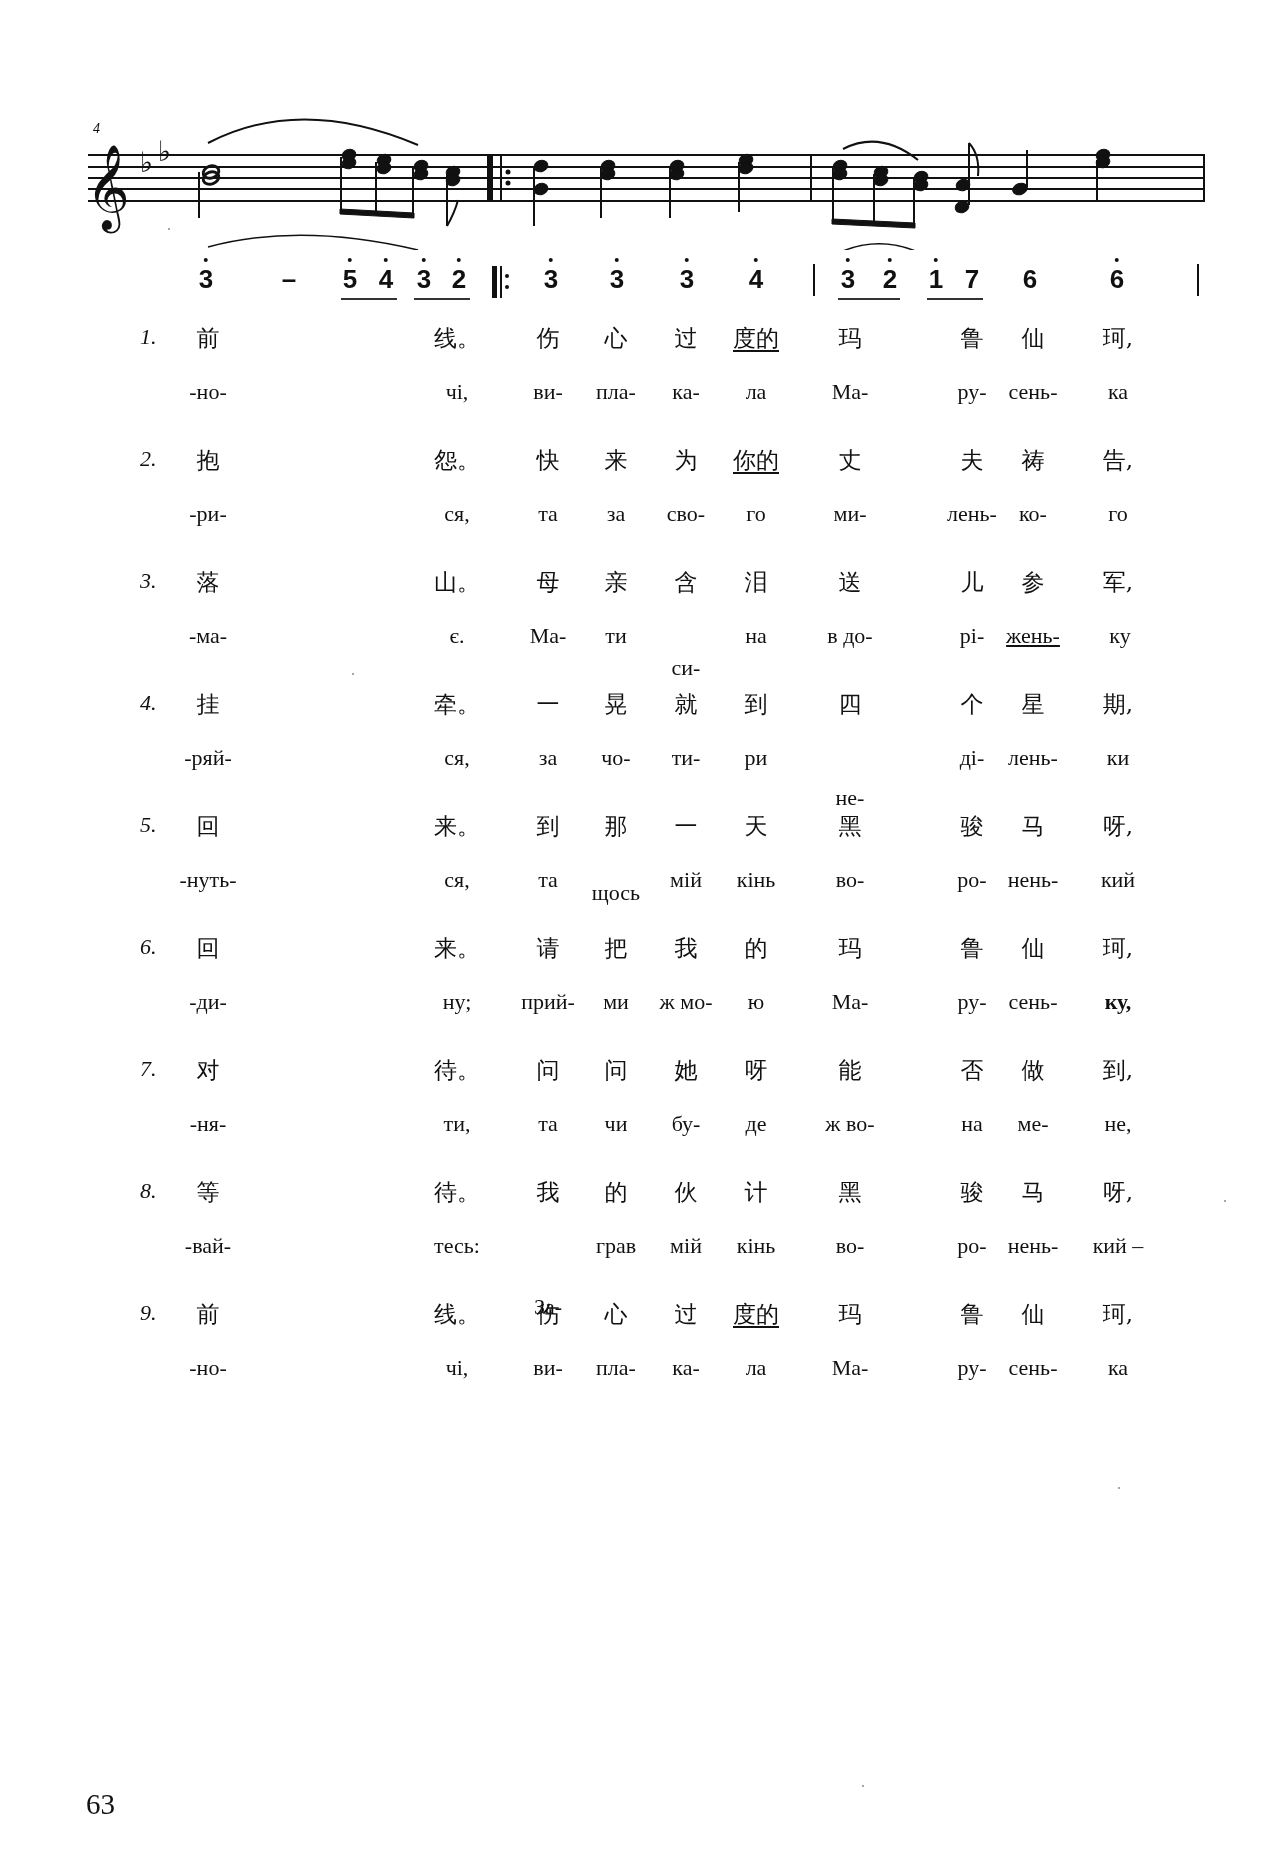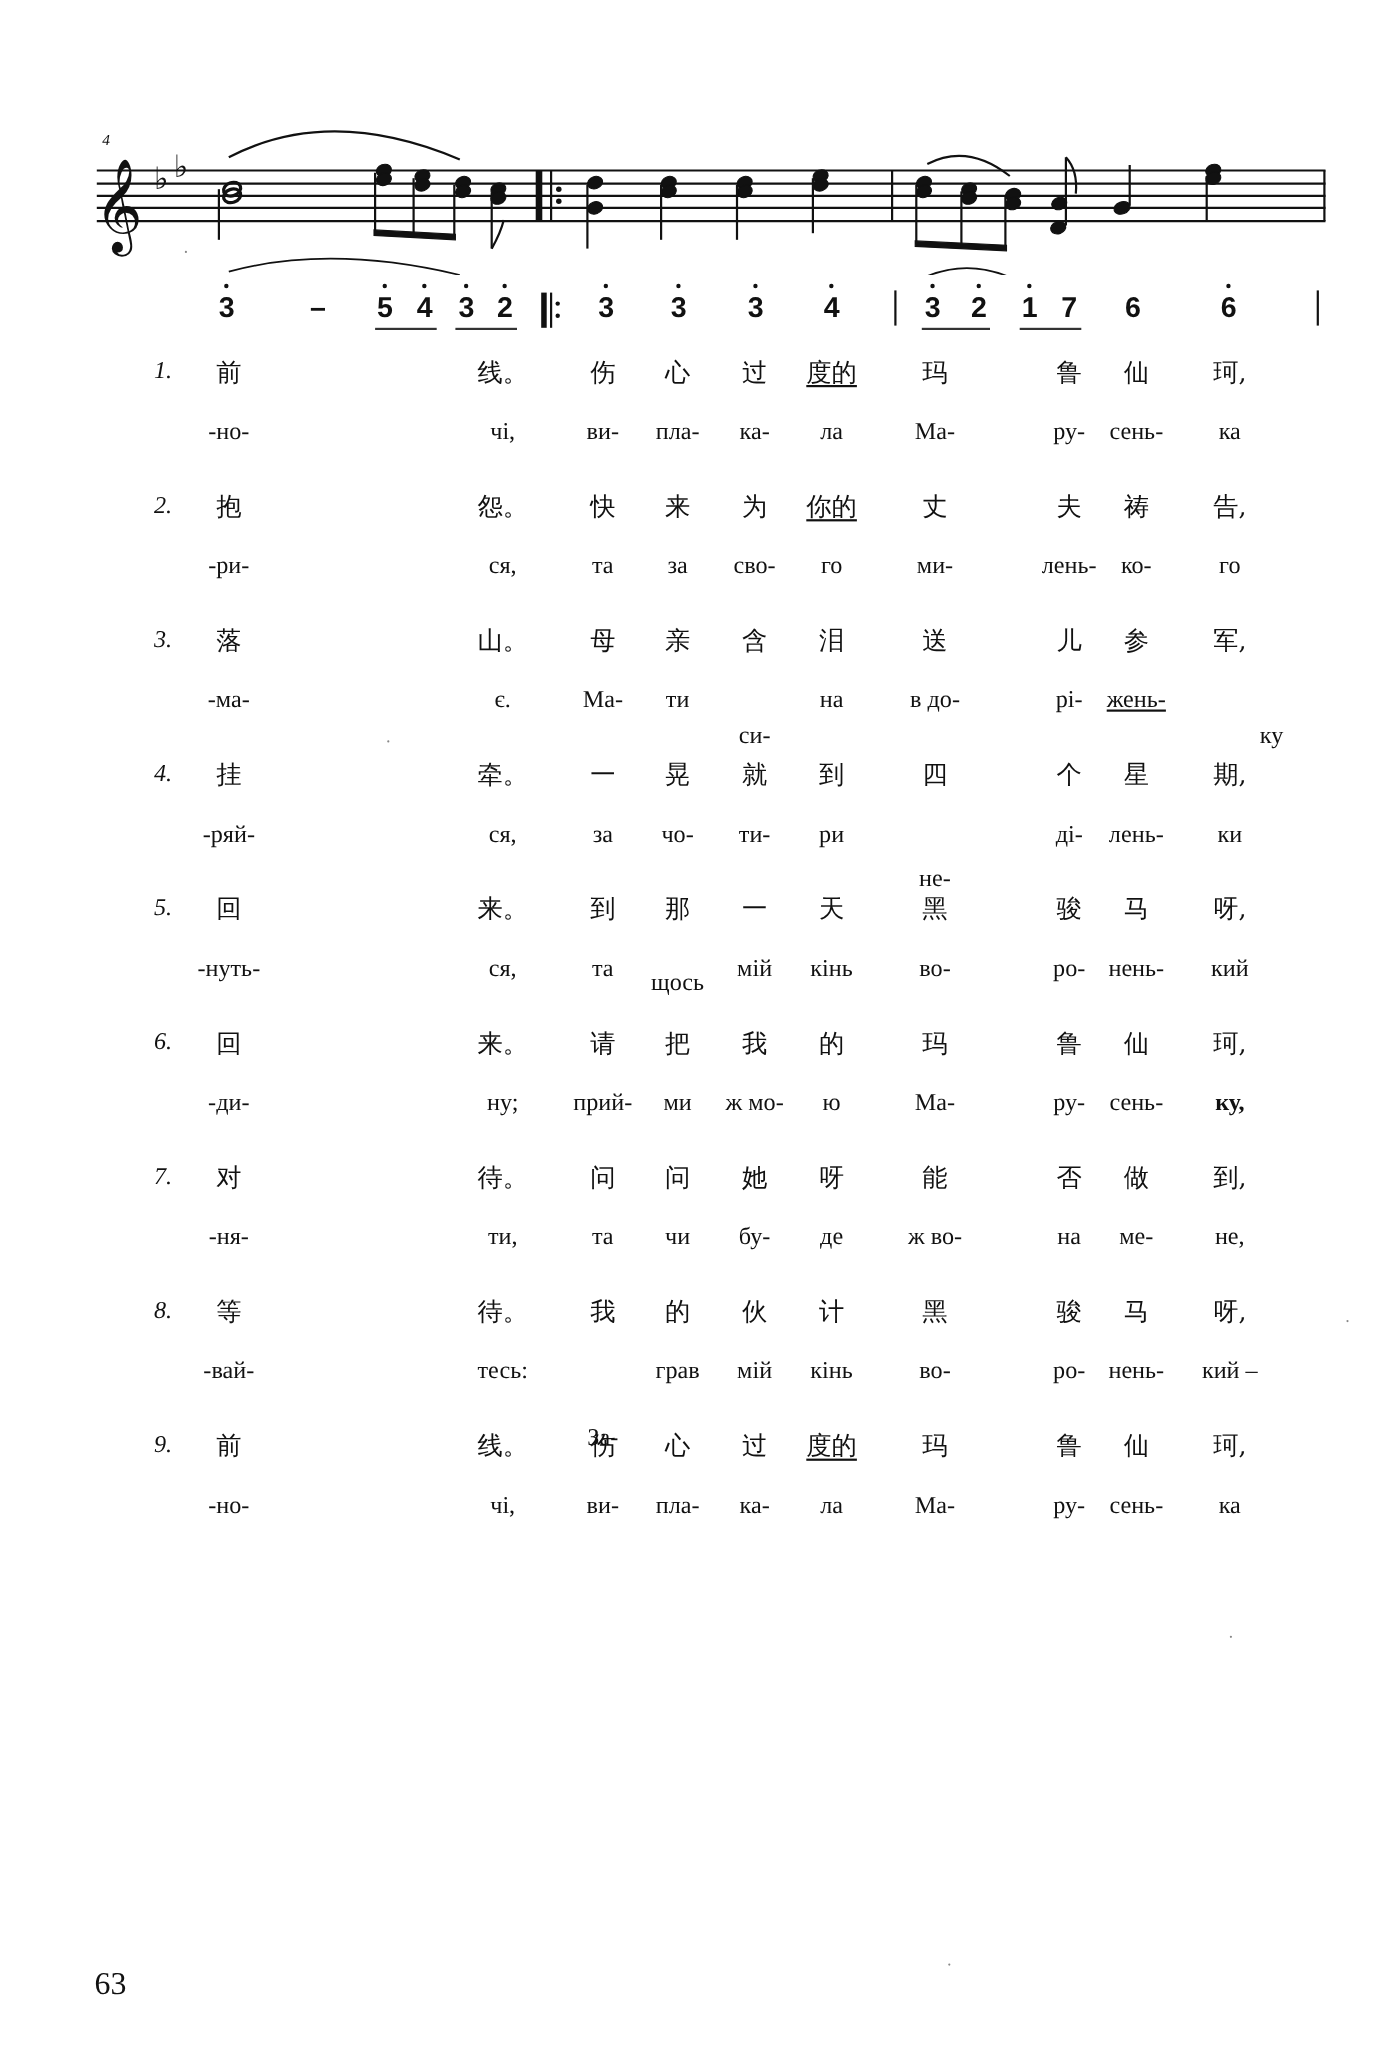--- a/index.html
+++ b/index.html
@@ -204,21 +204,21 @@
     <div class="lyr" style="left: 1118px; top: 567px;">军,</div>
     <div class="lyr cyr" style="left: 208px; top: 623px;">-ма-</div>
     <div class="lyr cyr" style="left: 457px; top: 623px;">є.</div>
     <div class="lyr cyr" style="left: 548px; top: 623px;">Ма-</div>
     <div class="lyr cyr" style="left: 616px; top: 623px;">ти</div>
     <div class="lyr cyr" style="left: 686px; top: 655px;">си-</div>
     <div class="lyr cyr" style="left: 756px; top: 623px;">на</div>
     <div class="lyr cyr" style="left: 850px; top: 623px;">в до-</div>
     <div class="lyr cyr" style="left: 972px; top: 623px;">рі-</div>
     <div class="lyr cyr" style="left: 1033px; top: 623px; text-decoration: underline;">жень-</div>
-    <div class="lyr cyr" style="left: 1156px; top: 623px; margin-top: 32px;">ку</div>
+    <div class="lyr cyr" style="left: 1120px; top: 623px;">ку</div>
     <div class="vnum" style="top: 690px;">4.</div>
     <div class="lyr" style="left: 208px; top: 689px;">挂</div>
     <div class="lyr" style="left: 457px; top: 689px;">牵。</div>
     <div class="lyr" style="left: 548px; top: 689px;">一</div>
     <div class="lyr" style="left: 616px; top: 689px;">晃</div>
     <div class="lyr" style="left: 686px; top: 689px;">就</div>
     <div class="lyr" style="left: 756px; top: 689px;">到</div>
     <div class="lyr" style="left: 850px; top: 689px;">四</div>
     <div class="lyr" style="left: 972px; top: 689px;">个</div>
     <div class="lyr" style="left: 1033px; top: 689px;">星</div>

